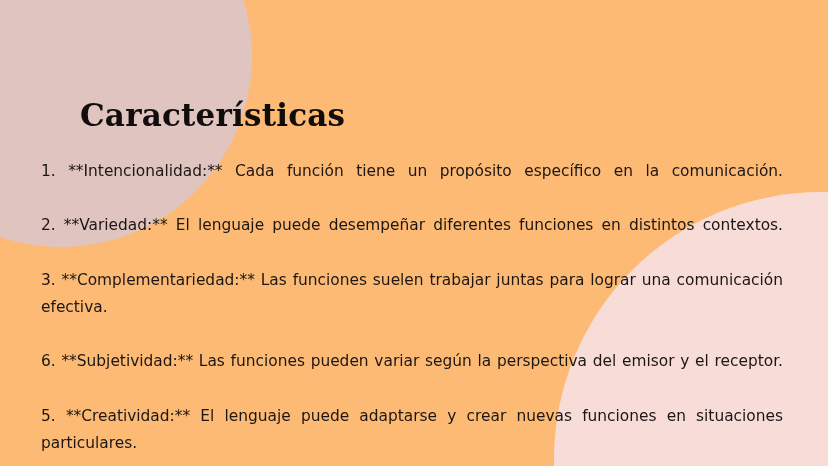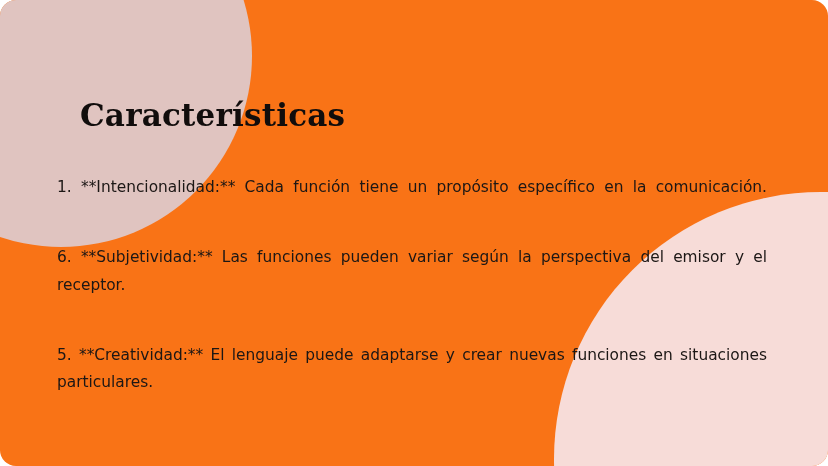--- a/index.html
+++ b/index.html
@@ -10,22 +10,21 @@
     width: 828px;
     height: 466px;
     overflow: hidden;
     font-family: "DejaVu Sans", sans-serif;
   }
   #slide {
     position: relative;
     width: 828px;
     height: 466px;
     overflow: hidden;
-    background: #f97316;
-    border-radius: 16px;
+    background: #fdba74;
   }
   .deco-circle {
     position: absolute;
     border-radius: 50%;
     pointer-events: none;
   }
   #circle-top-left {
     left: -130px;
     top: -135px;
     width: 382px;
@@ -62,21 +61,21 @@
   #body-list {
     position: absolute;
     left: 41px;
     top: 158px;
     width: 742px;
     margin: 0;
     padding: 0;
     list-style: none;
   }
   .body-item {
-    margin: 16px;
+    margin: 0;
     padding: 0;
     font-size: 15.4px;
     line-height: 27.2px;
     color: #1c1715;
     text-align: justify;
     text-justify: inter-word;
   }
   .body-item::after {
     content: "";
     display: inline-block;
@@ -90,18 +89,20 @@
 
   <div class="deco-circle" id="circle-top-left"></div>
   <div class="deco-circle" id="circle-bottom-right"></div>
 
   <div id="content">
 
     <h1 id="slide-title">Características</h1>
 
     <ul id="body-list">
       <li class="body-item">1. **Intencionalidad:** Cada función tiene un propósito específico en la comunicación.</li>
+      <li class="body-item">2. **Variedad:** El lenguaje puede desempeñar diferentes funciones en distintos contextos.</li>
+      <li class="body-item">3. **Complementariedad:** Las funciones suelen trabajar juntas para lograr una comunicación efectiva.</li>
       <li class="body-item">6. **Subjetividad:** Las funciones pueden variar según la perspectiva del emisor y el receptor.</li>
       <li class="body-item">5. **Creatividad:** El lenguaje puede adaptarse y crear nuevas funciones en situaciones particulares.</li>
     </ul>
 
   </div>
 </div>
 
 </body></html>

